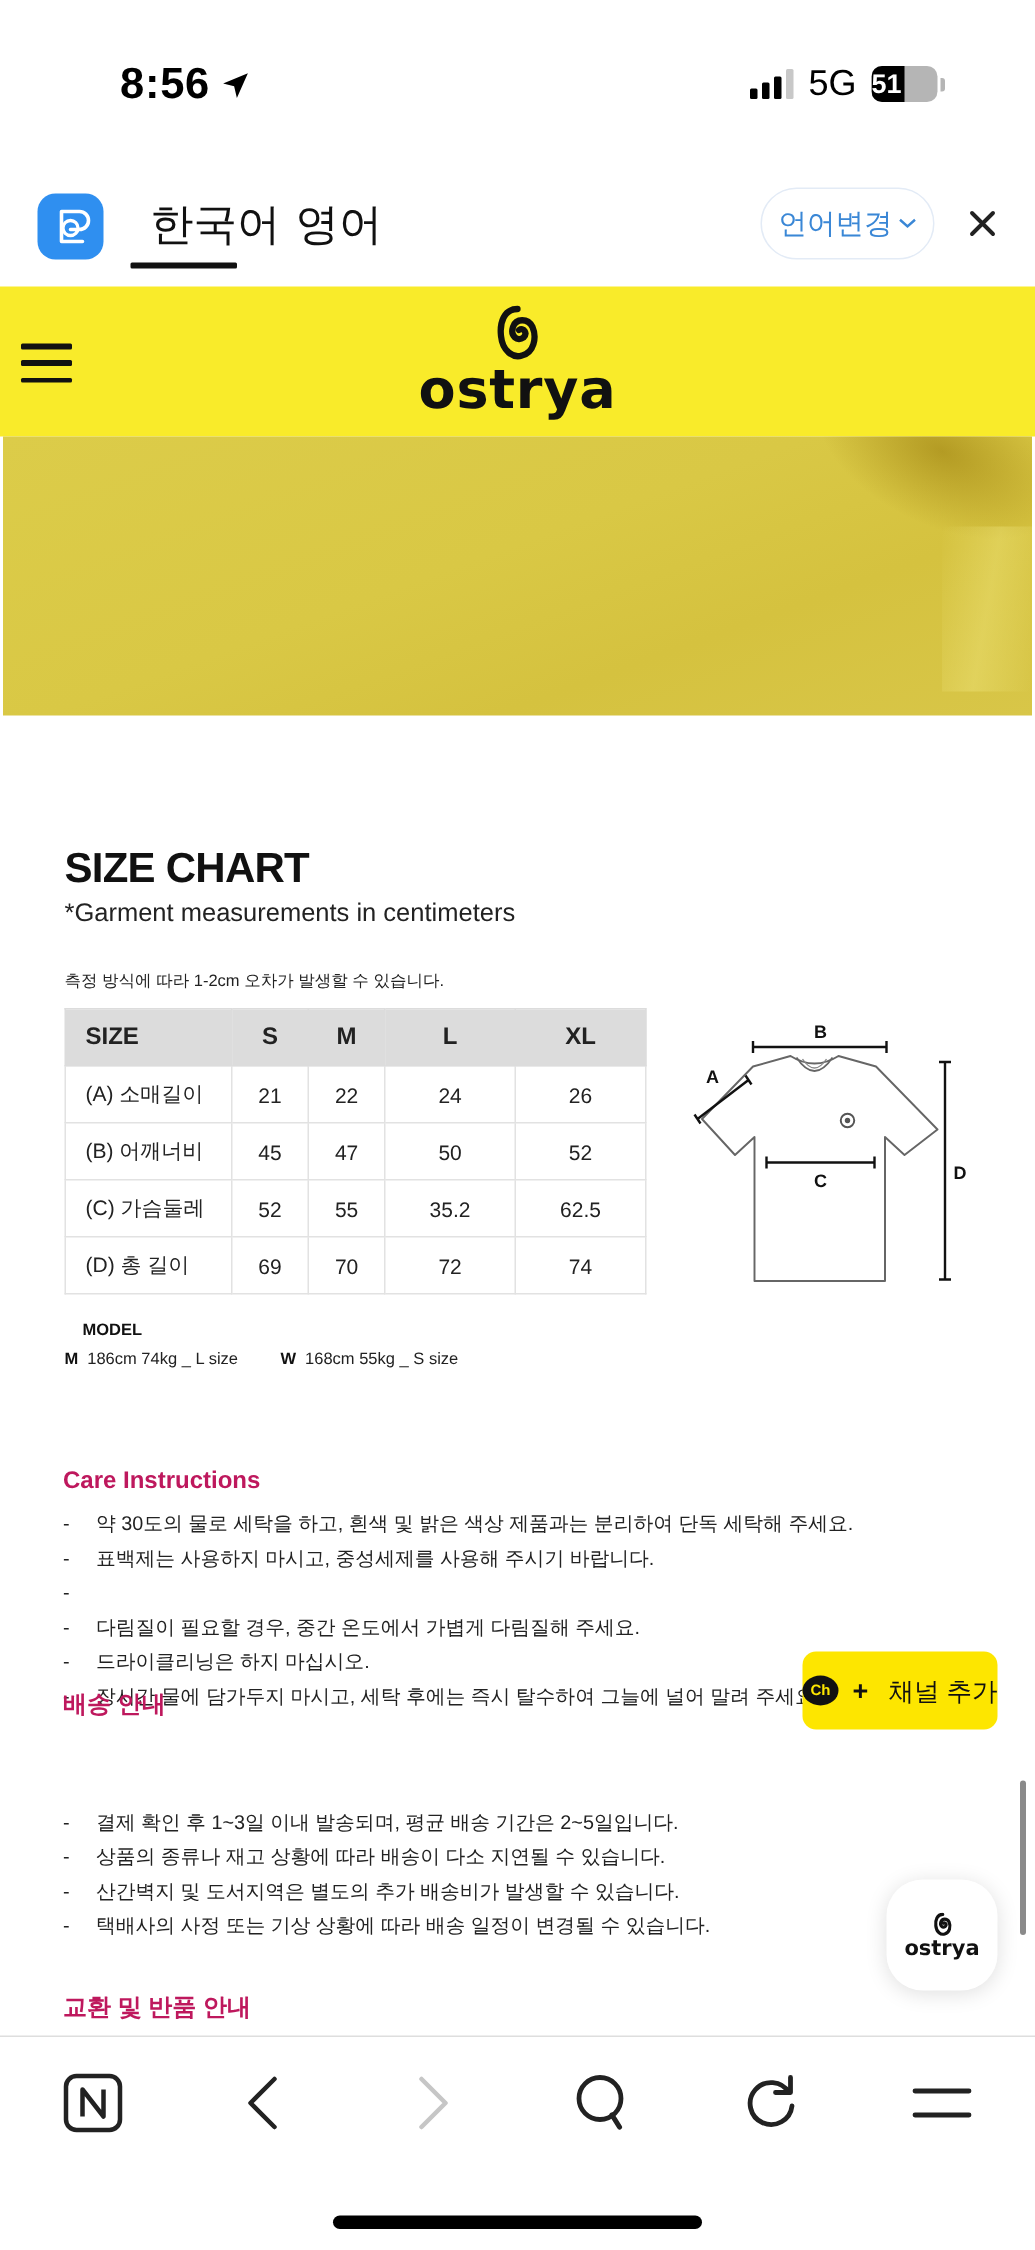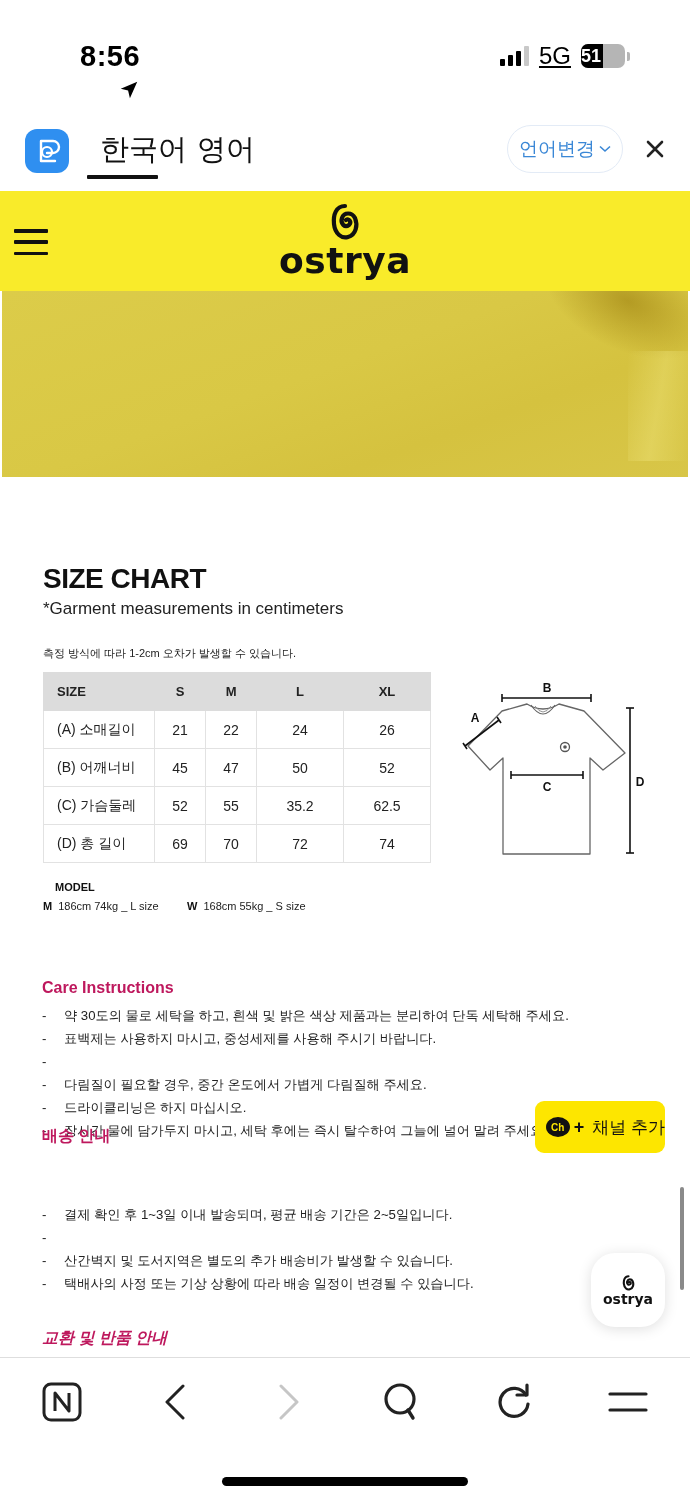--- a/index.html
+++ b/index.html
@@ -1,26 +1,26 @@
 <!DOCTYPE html>
 <html><head>
 <meta charset="utf-8">
 <style>
   * { box-sizing: border-box; margin: 0; padding: 0; }
   html, body { width: 690px; height: 1500px; background: #ffffff; overflow: hidden; }
   body { font-family: "Liberation Sans", "DejaVu Sans", sans-serif; color: #111; position: relative; }
 
   
   .status-bar { position: absolute; top: 0; left: 0; width: 690px; height: 110px; background: #fff; }
-  .status-time { position: absolute; left: 80px; top: 40px; font-size: 29px; font-weight: 600; letter-spacing: 0.5px; display: flex; align-items: flex-end; gap: 6px; color: #000; flex-direction: column; }
+  .status-time { position: absolute; left: 80px; top: 40px; font-size: 29px; font-weight: 600; letter-spacing: 0.5px; display: flex; align-items: center; gap: 6px; color: #000; }
   .status-right { position: absolute; right: 60px; top: 42px; display: flex; align-items: center; gap: 10px; }
   .signal { display: flex; align-items: flex-end; gap: 3px; height: 20px; }
   .signal span { width: 5px; background: #000; border-radius: 1px; }
   .signal span.off { background: #c8c8c8; }
-  .net-label { font-size: 24px; font-weight: 500; color: #000; text-decoration: underline; }
+  .net-label { font-size: 24px; font-weight: 500; color: #000; }
   .battery { position: relative; width: 44px; height: 24px; border-radius: 7px; background: #b5b5b5; overflow: hidden; display: flex; align-items: center; justify-content: flex-start; }
   .battery .fill { position: absolute; left: 0; top: 0; bottom: 0; width: 51%; background: #000; }
   .battery .num { position: relative; font-size: 18px; font-weight: 700; color: #fff; }
   .battery-cap { width: 3px; height: 9px; background: #b5b5b5; border-radius: 0 2px 2px 0; margin-left: -8px; }
 
   
   .translate-bar { position: absolute; top: 110px; left: 0; width: 690px; height: 80px; background: #fff; }
   .translate-icon { position: absolute; left: 25px; top: 19px; width: 44px; height: 44px; border-radius: 12px; background: #2f8ff0; display: flex; align-items: center; justify-content: center; }
   .lang-tab { position: absolute; top: 20px; font-size: 29px; color: #111; margin-left: 13px; }
   .lang-tab.active { left: 87px; }
@@ -41,40 +41,40 @@
   .hero .shade { position: absolute; right: -30px; top: -40px; width: 180px; height: 100px; background: radial-gradient(ellipse at center, rgba(150,120,10,0.55) 0%, rgba(150,120,10,0) 70%); transform: rotate(25deg); }
   .hero .fold { position: absolute; right: 0; top: 60px; width: 60px; height: 110px; background: linear-gradient(100deg, rgba(255,255,255,0) 0%, rgba(255,250,160,0.25) 50%, rgba(255,255,255,0) 100%); }
 
   
   .size-title { position: absolute; left: 43px; top: 563px; font-size: 28px; font-weight: 700; color: #111; letter-spacing: -0.5px; }
   .size-sub { position: absolute; left: 43px; top: 599px; font-size: 17px; color: #222; }
   .size-note { position: absolute; left: 43px; top: 646px; font-size: 11px; color: #222; }
 
   table.size-table { position: absolute; left: 43px; top: 672px; width: 388px; border-collapse: collapse; font-size: 14px; color: #222; }
   table.size-table th, table.size-table td { height: 38px; border: 1px solid #e2e2e2; text-align: center; }
-  table.size-table th { background: #dcdcdc; font-weight: 700; font-size: 13px; border-color: #dcdcdc; }
+  table.size-table th { background: #dcdcdc; font-weight: 700; font-size: 16px; border-color: #dcdcdc; }
   table.size-table th.first, table.size-table td.first { text-align: left; padding-left: 13px; width: 111px; }
   table.size-table td { background: #fff; }
 
   .shirt-diagram { position: absolute; left: 455px; top: 678px; width: 200px; height: 185px; }
 
   .model-label { position: absolute; left: 55px; top: 881px; font-size: 11px; font-weight: 700; color: #111; }
   .model-row { position: absolute; top: 900px; font-size: 11px; color: #222; }
   .model-row b { font-weight: 700; margin-right: 6px; color: #111; }
   .model-m { left: 43px; }
   .model-w { left: 187px; }
 
   
   .section-title { position: absolute; left: 42px; font-size: 16px; font-weight: 700; color: #be185d; }
   ul.bullets { position: absolute; left: 42px; list-style: none; font-size: 13.2px; color: #222; }
   ul.bullets li { height: 23px; line-height: 23px; white-space: nowrap; display: flex; }
   ul.bullets li .dash { width: 22px; flex: none; }
 
   
-  .kakao-btn { position: absolute; left: 535px; top: 1101px; width: 130px; height: 52px; background: #fde600; border-radius: 9px; display: flex; align-items: center; justify-content: flex-end; gap: 4px; font-size: 17px; color: #111; }
+  .kakao-btn { position: absolute; left: 535px; top: 1101px; width: 130px; height: 52px; background: #fde600; border-radius: 9px; display: flex; align-items: center; justify-content: space-between; gap: 4px; font-size: 17px; color: #111; }
   .kakao-ch { width: 24px; height: 20px; background: #111; border-radius: 50%; color: #fde600; font-size: 10px; font-weight: 700; display: flex; align-items: center; justify-content: center; position: relative; }
   .kakao-plus { font-weight: 700; font-size: 18px; margin-right: 4px; }
 
   
   .float-logo { position: absolute; left: 591px; top: 1253px; width: 74px; height: 74px; background: #fff; border-radius: 24px; box-shadow: 0 2px 14px rgba(0,0,0,0.13); display: flex; flex-direction: column; align-items: center; justify-content: center; }
   .float-logo .t { font-size: 14px; font-weight: 900; color: #111; font-family: "DejaVu Sans", sans-serif; line-height: 1; margin-top: 1px; }
 
   .scrollbar { position: absolute; left: 680px; top: 1187px; width: 4px; height: 103px; background: #8a8a8a; border-radius: 2px; }
 
   
@@ -261,32 +261,33 @@
 </ul>
 
 <div class="section-title" style="top:1126px;">배송 안내</div>
 <ul class="bullets" style="top:1203px;">
   <li>
       <span class="dash">-</span>
       <span>결제 확인 후 1~3일 이내 발송되며, 평균 배송 기간은 2~5일입니다.</span>
     </li>
   <li>
       <span class="dash">-</span>
+      <span>상품의 종류나 재고 상황에 따라 배송이 다소 지연될 수 있습니다.</span>
     </li>
   <li>
       <span class="dash">-</span>
       <span>산간벽지 및 도서지역은 별도의 추가 배송비가 발생할 수 있습니다.</span>
     </li>
   <li>
       <span class="dash">-</span>
       <span>택배사의 사정 또는 기상 상황에 따라 배송 일정이 변경될 수 있습니다.</span>
     </li>
 </ul>
 
-<div class="section-title" style="top:1328px;font-style:italic;">교환 및 반품 안내</div>
+<div class="section-title" style="top:1328px;">교환 및 반품 안내</div>
 
 <div class="kakao-btn">
   <span class="kakao-ch">Ch</span>
   <span class="kakao-plus">+</span>
   <span>채널 추가</span>
 </div>
 
 <div class="float-logo">
   <svg width="13" height="16" viewBox="0 0 30 38">
     <path d="M15 3 C6 3 3 12 4 21 C5 31 12 36 18 34 C26 32 28 22 25 15 C22 9 14 9 12 15 C10 21 15 25 19 22 C22 19 19 15 16 17" stroke="#111" stroke-width="5" fill="none" stroke-linecap="round"></path>

